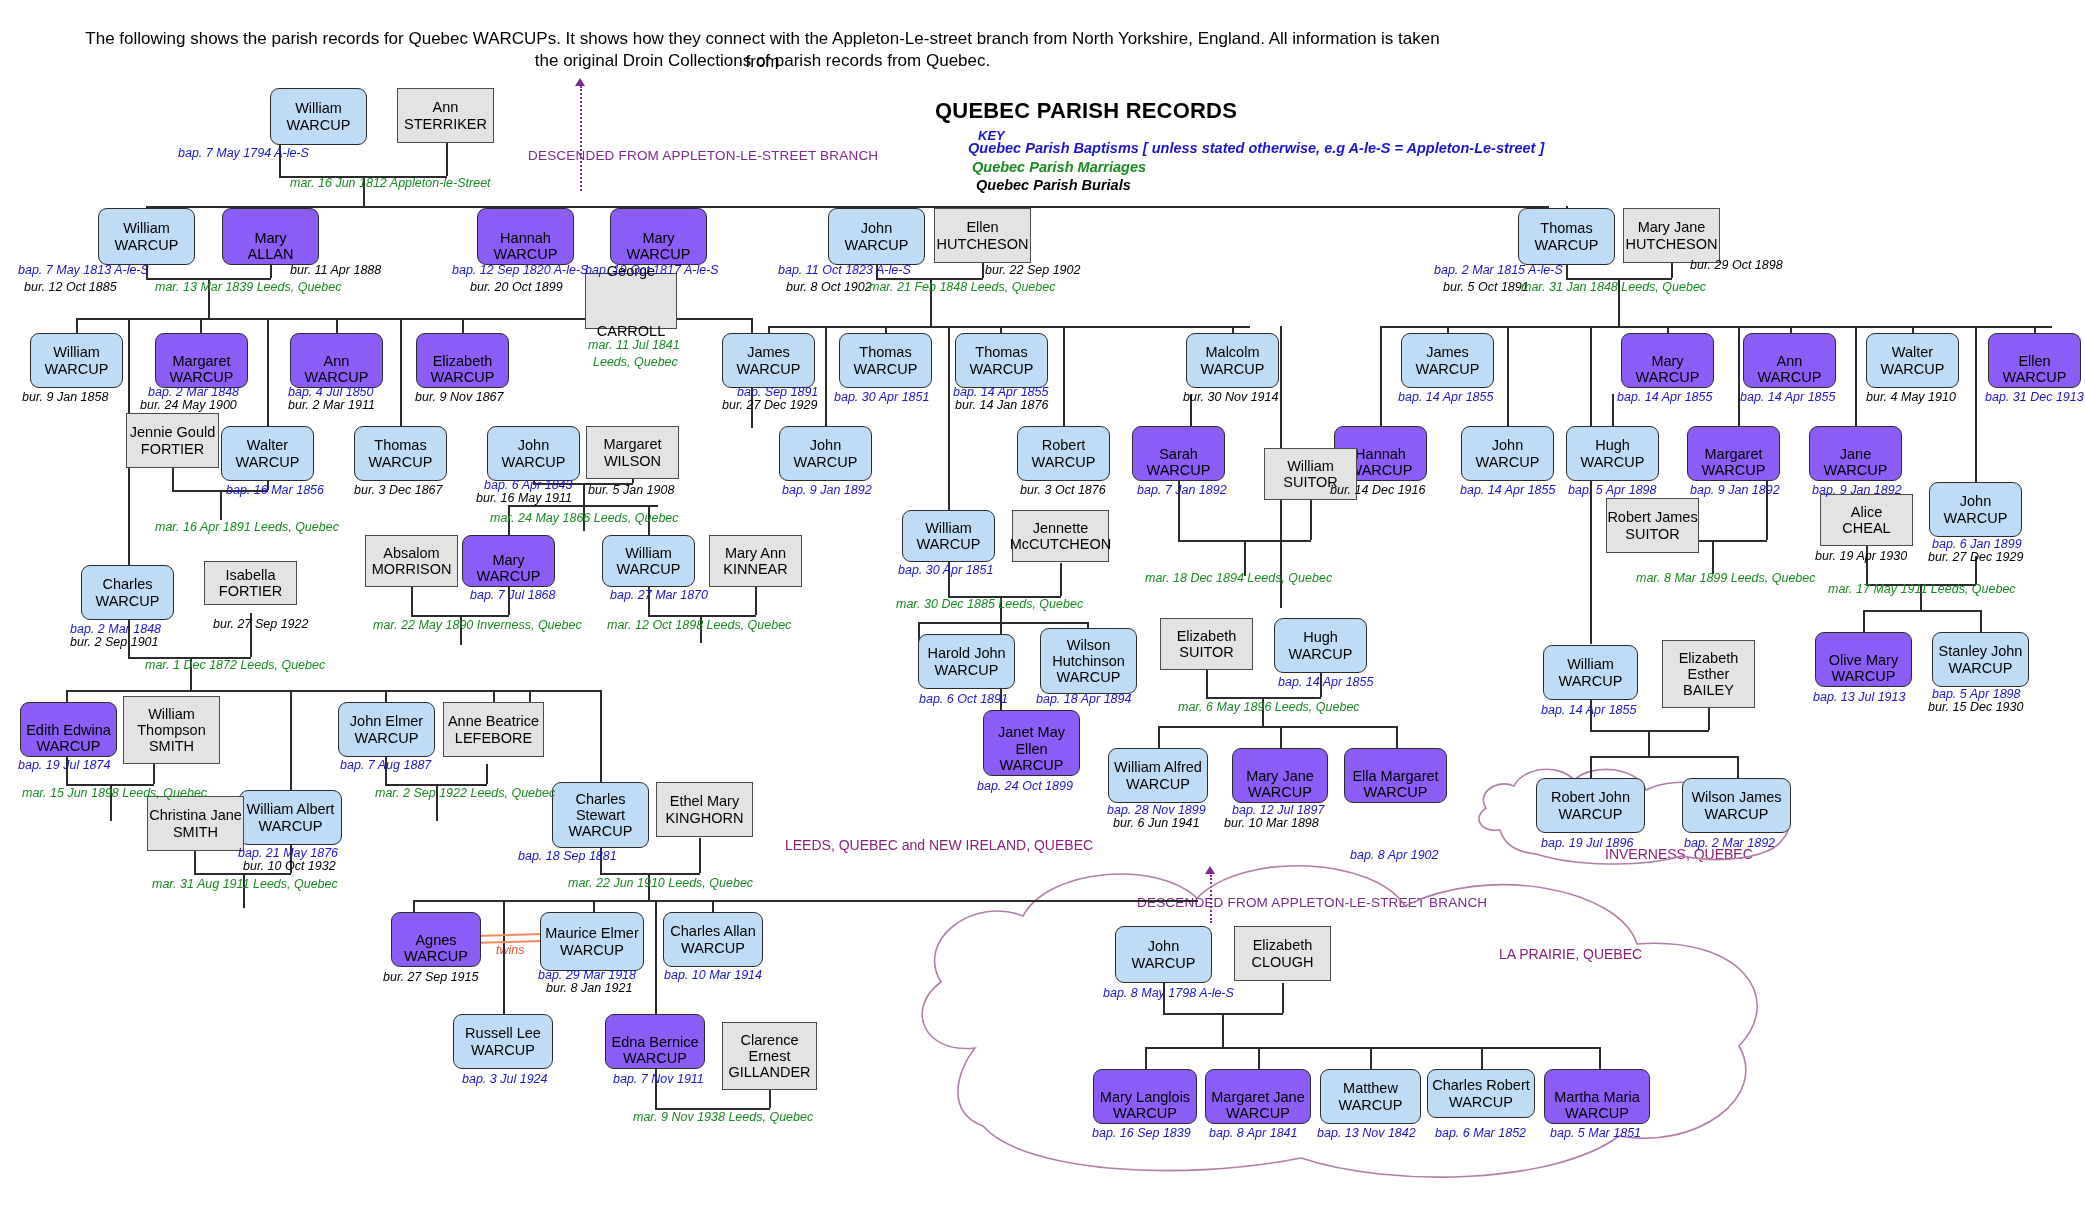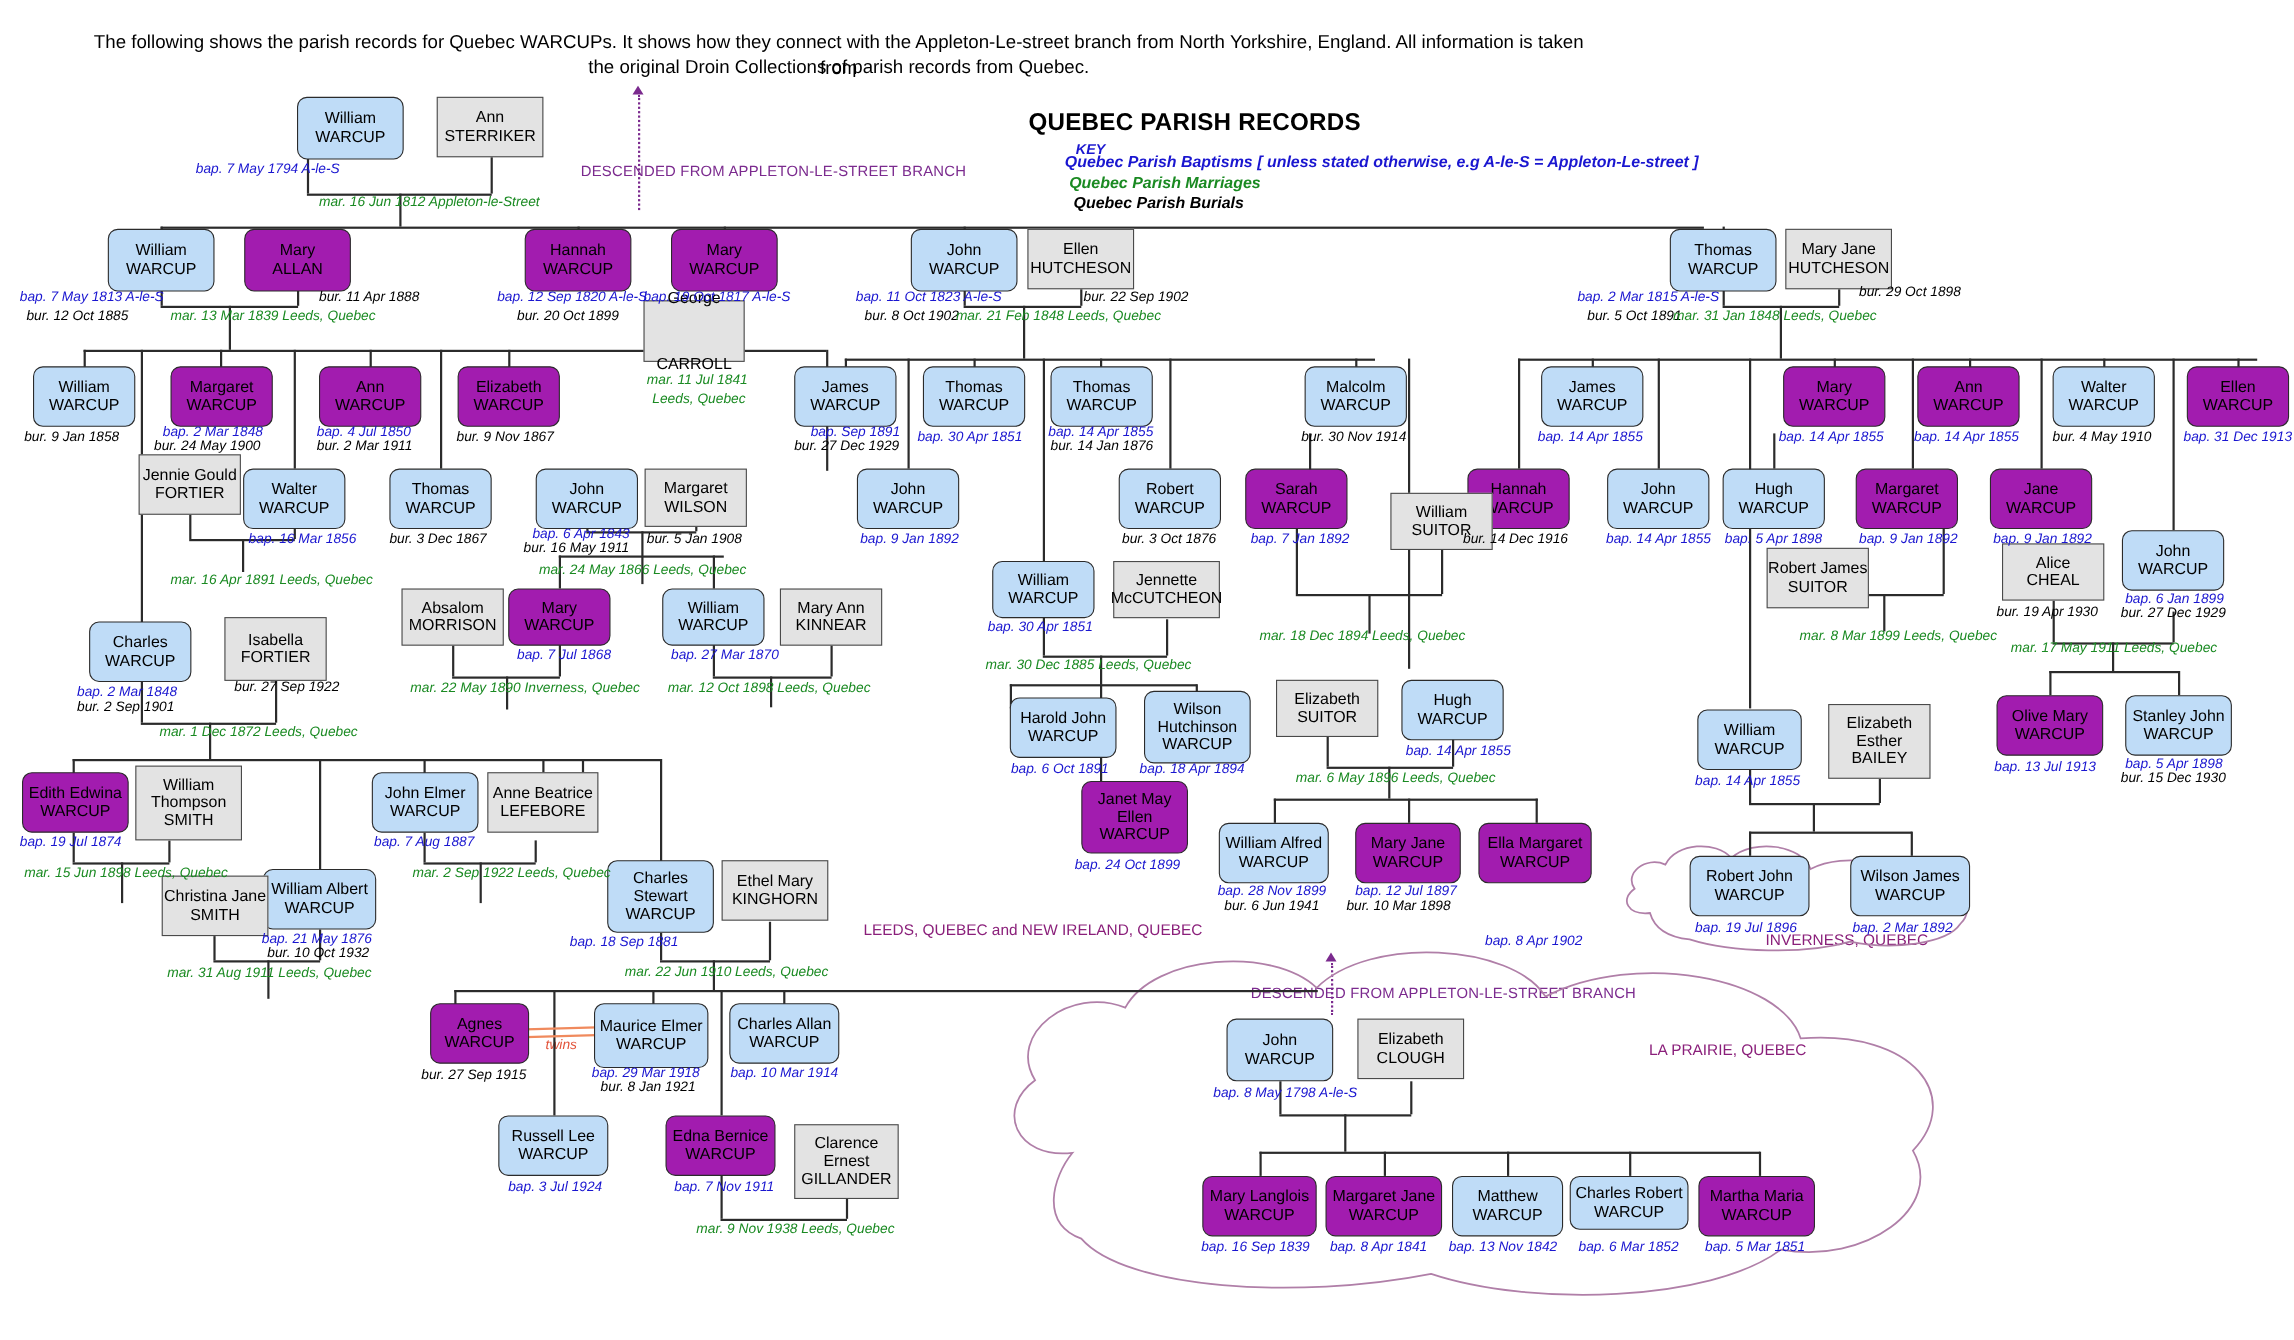--- a/index.html
+++ b/index.html
@@ -17,21 +17,21 @@
   .key-bur{color:#000;}
   .descend{position:absolute;font-size:13.5px;color:#7b2a8e;white-space:nowrap;letter-spacing:.2px;}
   .region{position:absolute;font-size:14px;color:#8a1f7a;white-space:nowrap;font-weight:500;}
   .twins{position:absolute;font-size:12.5px;font-style:italic;color:#e2533a;}
 
   
   .node{position:absolute;box-sizing:border-box;border:1.6px solid #3a3a3a;
         display:flex;flex-direction:column;align-items:center;justify-content:center;
         font-size:14.5px;line-height:1.12;text-align:center;padding:2px 3px;}
   .node.m{background:#bfdcf7;border-radius:9px;border-color:#2b2b2b;}
-  .node.f{background:#a21caf;border-radius:9px;border-color:#2b2b2b;}
+  .node.f{background:#8b5cf6;border-radius:9px;border-color:#2b2b2b;justify-content:flex-end;}
   .node.s{background:#e3e3e3;border-radius:0;border-color:#4a4a4a;}
   .node span{display:block;white-space:nowrap;}
 
   
   .ann{position:absolute;font-size:12.5px;font-style:italic;white-space:nowrap;line-height:1.15;}
   .ann.bap{color:#1a16d0;}
   .ann.bur{color:#000;}
   .ann.mar{color:#1a8a22;}
 
   
@@ -468,21 +468,21 @@
   </div>
   <div class="node s" style="left:1820px;top:494px;width:93px;height:52px;">
     <span>Alice</span>
     <span>CHEAL</span>
   </div>
 
   <div class="node m" style="left:81px;top:565px;width:93px;height:55px;">
     <span>Charles</span>
     <span>WARCUP</span>
   </div>
-  <div class="node s" style="left:204px;top:561px;width:93px;height:58px;">
+  <div class="node s" style="left:204px;top:561px;width:93px;height:44px;">
     <span>Isabella</span>
     <span>FORTIER</span>
   </div>
 
   <div class="node s" style="left:1160px;top:618px;width:93px;height:52px;">
     <span>Elizabeth</span>
     <span>SUITOR</span>
   </div>
   <div class="node m" style="left:1274px;top:618px;width:93px;height:55px;">
     <span>Hugh</span>

